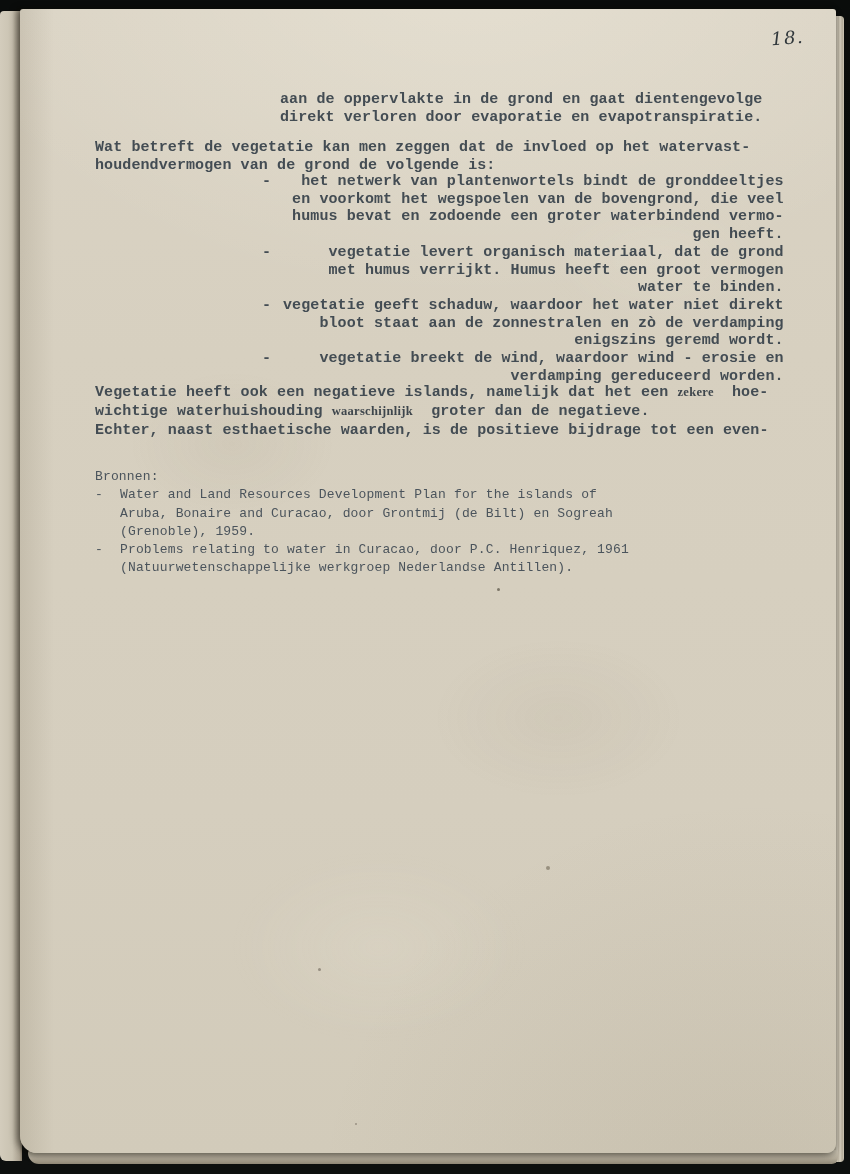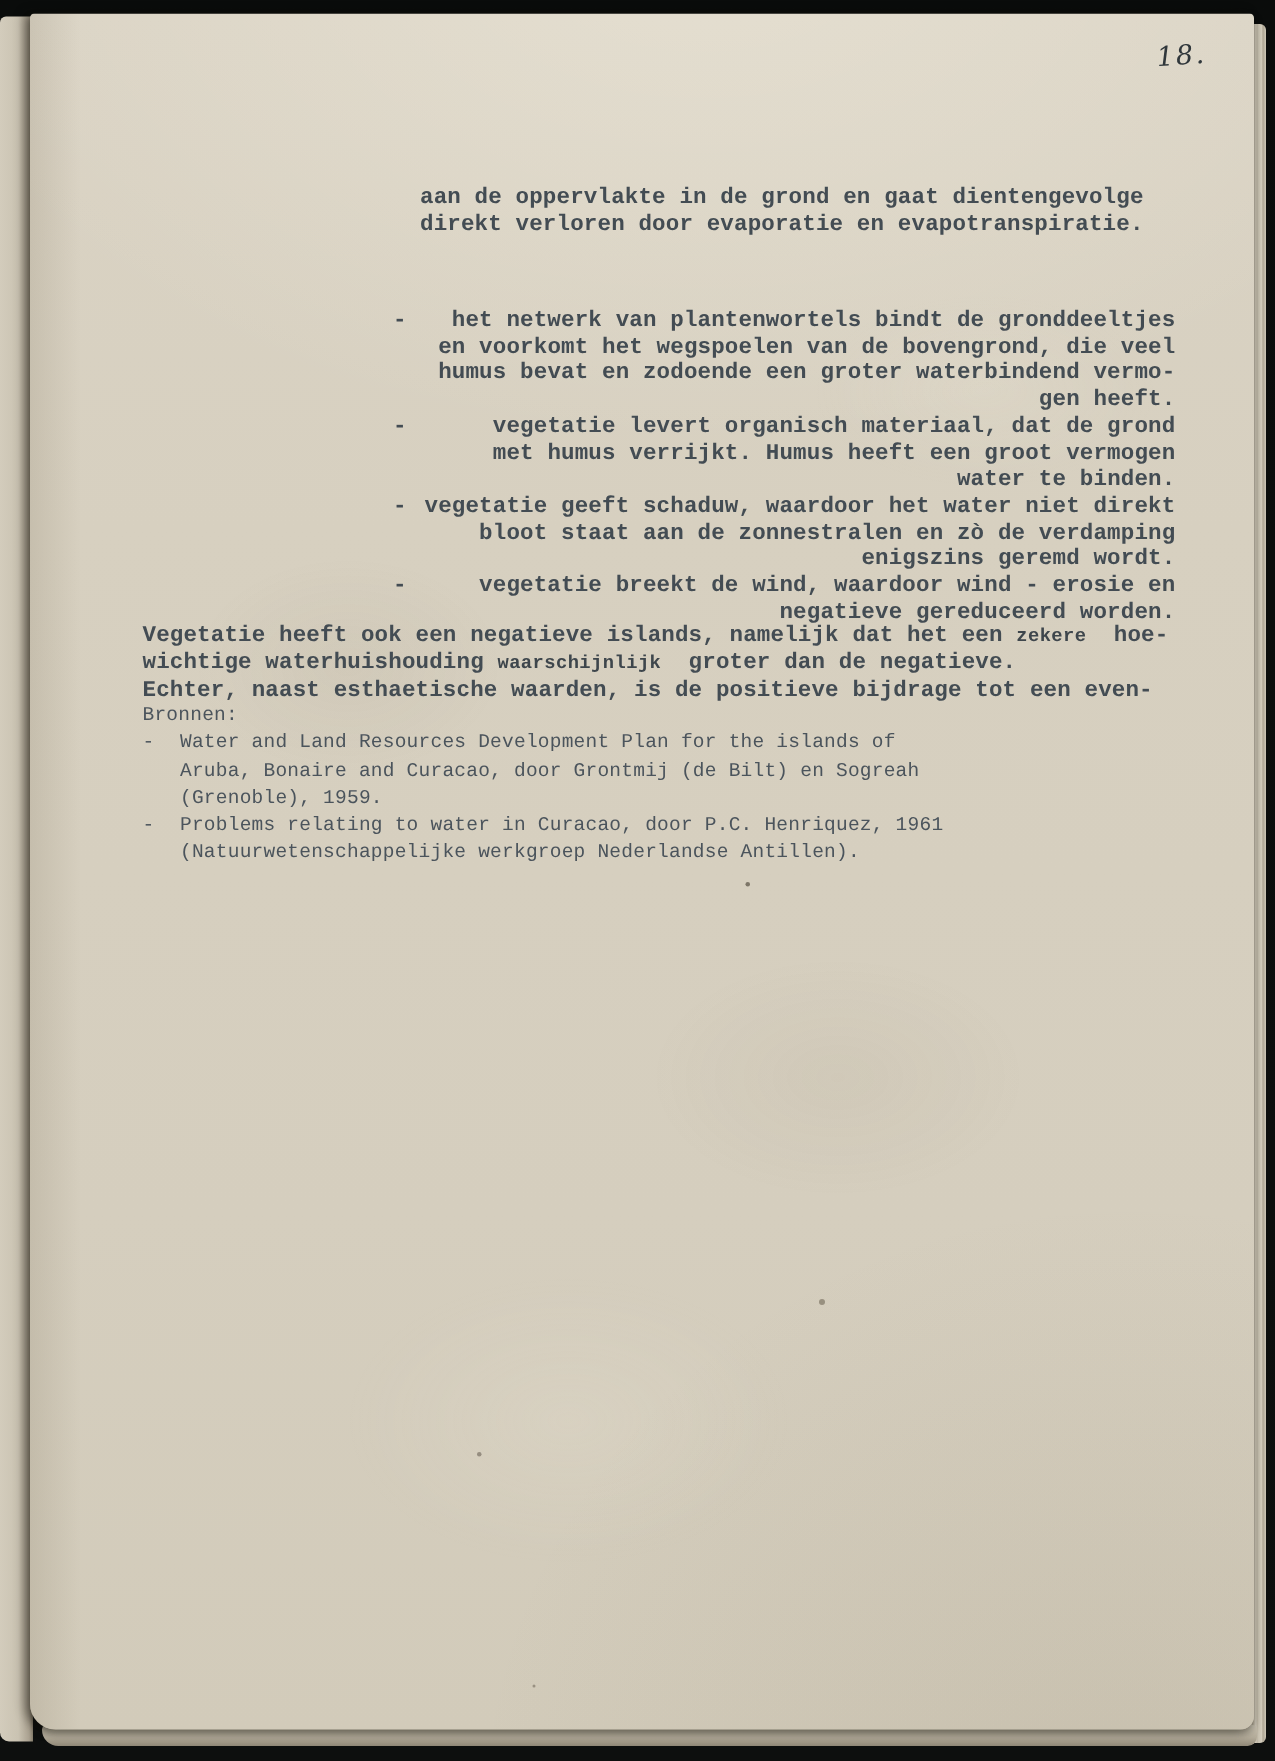--- a/index.html
+++ b/index.html
@@ -44,28 +44,28 @@
     position:absolute;inset:0;pointer-events:none;border-radius:inherit;
     background:
       radial-gradient(18% 9% at 26% 38%, rgba(120,106,80,.06), transparent 70%),
       radial-gradient(22% 10% at 66% 62%, rgba(120,106,80,.05), transparent 70%),
       radial-gradient(26% 12% at 44% 82%, rgba(255,250,235,.10), transparent 70%),
       radial-gradient(20% 8% at 78% 22%, rgba(255,250,235,.10), transparent 70%);
   }
   .txt{position:absolute;color:#434c53;}
   .line{white-space:pre;}
   
-  .body-block{font-size:15px;font-weight:700;letter-spacing:.1px;line-height:18.3px;margin-top:32px;}
+  .body-block{font-size:15px;font-weight:700;letter-spacing:.1px;line-height:18.3px;}
   .bullets{line-height:17.7px;}
   .bullet-item{position:relative;padding-left:21px;}
   .bullet-marker{position:absolute;left:0;top:0;}
   .bullet-text{display:block;white-space:pre;text-align:right;}
   
   .ins-small{
-    font-family:Liberation Mono, monospace;
+    font-family:Liberation Serif, serif;
     font-size:12.5px;font-weight:700;letter-spacing:.3px;color:#3e464c;
   }
   
   .sources-block{font-size:13px;font-weight:400;letter-spacing:.15px;line-height:18.3px;color:#4b545c;}
   .source-item{position:relative;padding-left:25px;}
   .source-marker{position:absolute;left:0;top:0;}
   .source-text{display:block;white-space:pre;}
   
   .pagenum{
     position:absolute;right:32px;top:18px;
@@ -85,20 +85,22 @@
   <div class="edge-bottom"></div>
 
   <div class="page">
     <div class="mottle"></div>
 
     <div class="pagenum">18.</div>
 
     <div class="txt body-block line" style="left:260px;top:82px;">aan de oppervlakte in de grond en gaat dientengevolge
 direkt verloren door evaporatie en evapotranspiratie.</div>
 
+    <div class="txt body-block line" style="left:75px;top:130px;">Wat betreft de vegetatie kan men zeggen dat de invloed op het watervast-
+houdendvermogen van de grond de volgende is:</div>
 
     <div class="txt body-block bullets" style="left:242px;top:164px;">
       <div class="bullet-item">
         <span class="bullet-marker">-</span>
         <span class="bullet-text">het netwerk van plantenwortels bindt de gronddeeltjes
 en voorkomt het wegspoelen van de bovengrond, die veel
 humus bevat en zodoende een groter waterbindend vermo-
 gen heeft.</span>
       </div>
       <div class="bullet-item">
@@ -109,21 +111,21 @@
       </div>
       <div class="bullet-item">
         <span class="bullet-marker">-</span>
         <span class="bullet-text">vegetatie geeft schaduw, waardoor het water niet direkt
 bloot staat aan de zonnestralen en zò de verdamping
 enigszins geremd wordt.</span>
       </div>
       <div class="bullet-item">
         <span class="bullet-marker">-</span>
         <span class="bullet-text">vegetatie breekt de wind, waardoor wind - erosie en
-negatieve gereduceerd worden.</span>
+verdamping gereduceerd worden.</span>
       </div>
     </div>
 
     <div class="txt body-block" style="left:75px;top:374px;">
       <div class="line"><span>Vegetatie heeft ook een negatieve islands, namelijk dat het een </span><span class="ins-small">zekere</span><span>  hoe-</span></div>
       <div class="line"><span>wichtige waterhuishouding </span><span class="ins-small">waarschijnlijk</span><span>  groter dan de negatieve.</span></div>
       <div class="line">Echter, naast esthaetische waarden, is de positieve bijdrage tot een even-</div>
     </div>
 
     <div class="txt sources-block" style="left:75px;top:459px;">

